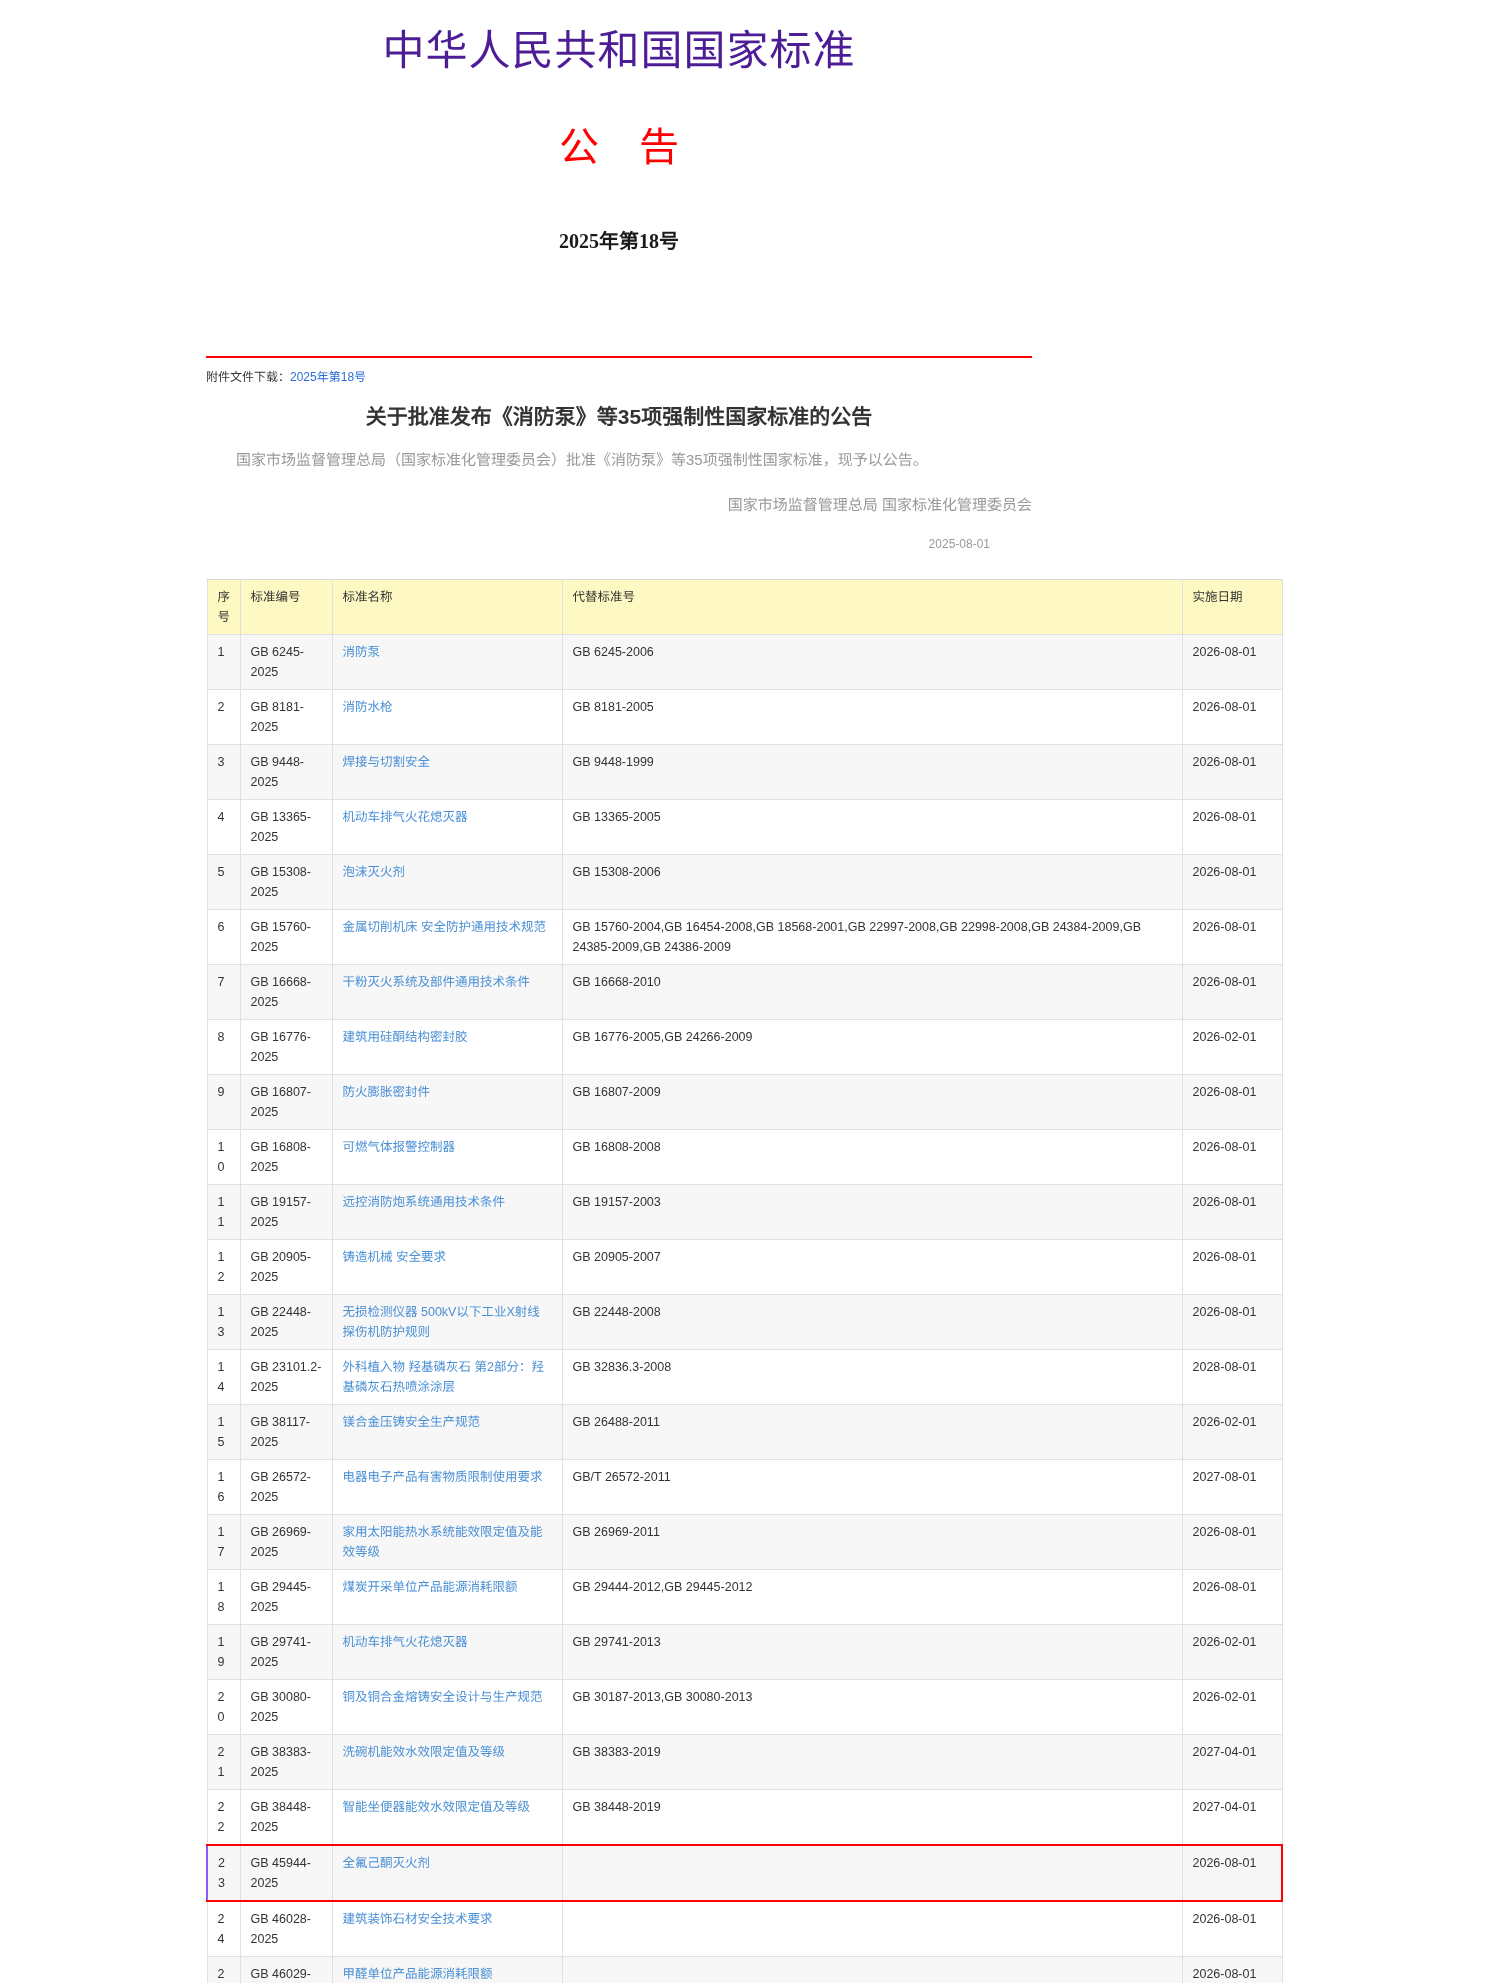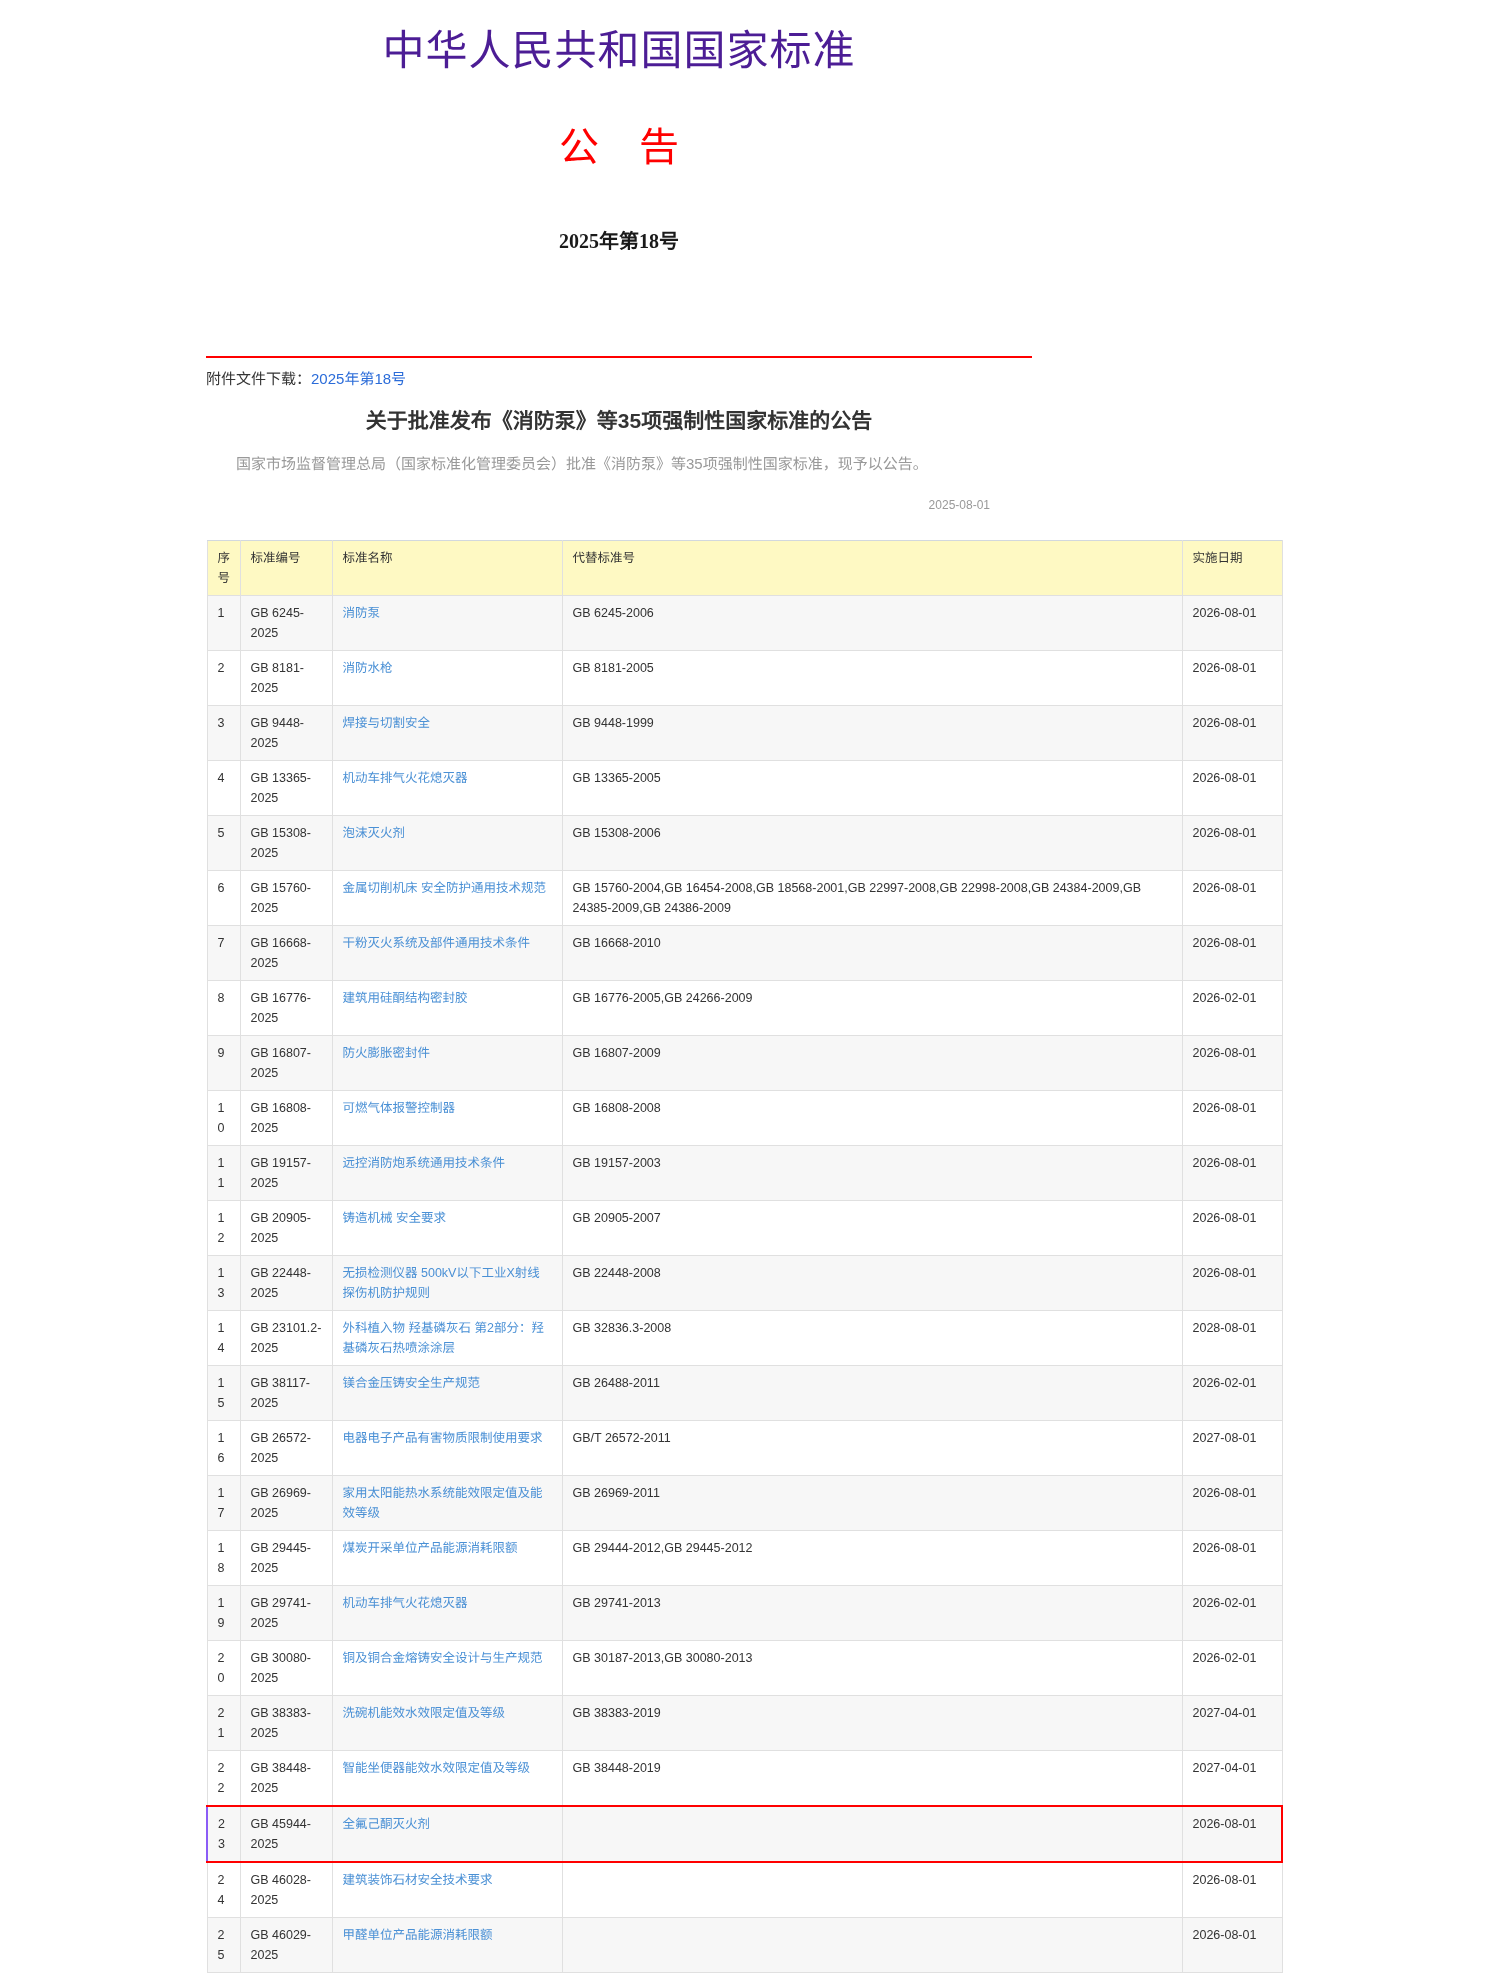--- a/index.html
+++ b/index.html
@@ -22,21 +22,21 @@
     text-align: center; margin-top: 38px;
     font-family: "Liberation Serif", "DejaVu Serif", serif;
   }
   .issue-no {
     font-size: 20px; font-weight: 700; text-align: center;
     margin-top: 52px; color: #1a1a1a;
     font-family: "Liberation Serif", "DejaVu Serif", serif;
   }
   .red-rule { height: 2px; background: #ff0000; margin-top: 102px; }
 
-  .attachment { margin-top: 9px; font-size: 15px; color: #333; }
+  .attachment { margin-top: 9px; font-size: 12px; color: #333; }
   .attachment a { color: #2b6cd9; text-decoration: none; }
 
   h3.announce-heading {
     font-size: 21px; font-weight: 700; color: #333;
     text-align: center; margin-top: 16px;
   }
   p.announce-body {
     margin-top: 19px; font-size: 15px; color: #999;
     line-height: 22px; text-indent: 2em;
   }
@@ -75,20 +75,21 @@
     <div class="issue-no">2025年第18号</div>
 
     <div class="red-rule"></div>
 
     <div class="attachment">
       <span>附件文件下载：</span><a href="#">2025年第18号</a>
     </div>
 
     <h3 class="announce-heading">关于批准发布《消防泵》等35项强制性国家标准的公告</h3>
     <p class="announce-body">国家市场监督管理总局（国家标准化管理委员会）批准《消防泵》等35项强制性国家标准，现予以公告。</p>
+    <p class="announce-sign">国家市场监督管理总局 国家标准化管理委员会</p>
     <p class="announce-date">2025-08-01</p>
   </div>
 
   <table class="standards">
     <colgroup>
       <col style="width:33px">
         <col style="width:92px">
         <col style="width:230px">
         <col style="width:620px">
         <col style="width:100px">

